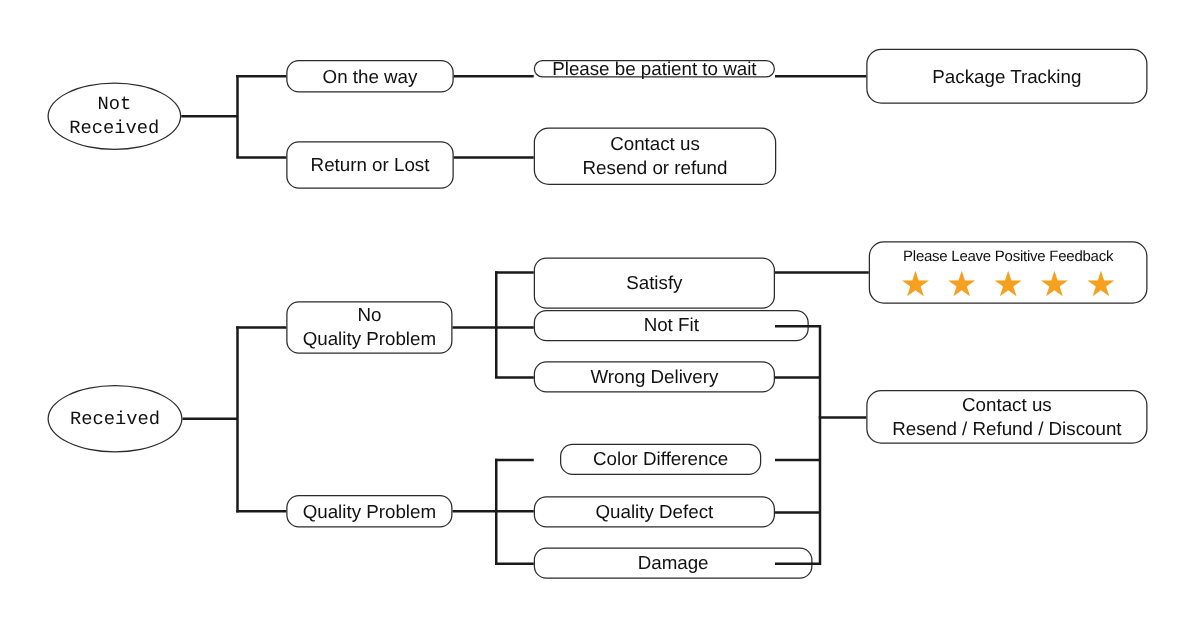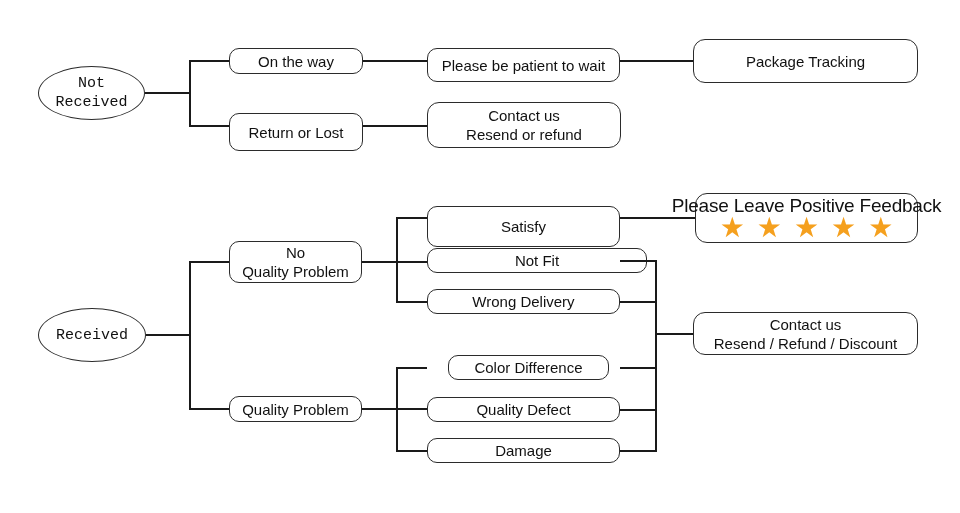--- a/index.html
+++ b/index.html
@@ -46,41 +46,41 @@
     justify-content: center;
     margin-top: 1px;
     line-height: 24px;
   }
   .star {
     color: #F5A01E;
     font-size: 28px;
     margin: 0 6px;
     font-family: "DejaVu Sans", sans-serif;
   }
-  .feedback-label { font-size: 19px; letter-spacing: -0.2px; }
+  .feedback-label { font-size: 12px; letter-spacing: -0.2px; }
 </style>
 </head>
 <body>
 
 <div class="canvas">
 
   <div class="node ellipse" style="left:38px;top:66px;width:107px;height:54px">
     <span>Not</span>
     <span>Received</span>
   </div>
 
   <div class="node ellipse" style="left:38px;top:308px;width:108px;height:54px">
     <span>Received</span>
   </div>
 
   <div class="node rbox" style="left:229px;top:48px;width:134px;height:26px">
     <span>On the way</span>
   </div>
 
-  <div class="node rbox" style="left:427px;top:48px;width:193px;height:34px">
+  <div class="node rbox" style="left:427px;top:48px;width:193px;height:14px">
     <span>Please be patient to wait</span>
   </div>
 
   <div class="node rbox-lg node" style="left:693px;top:39px;width:225px;height:44px">
     <span>Package Tracking</span>
   </div>
 
   <div class="node rbox" style="left:229px;top:113px;width:134px;height:38px">
     <span>Return or Lost</span>
   </div>
@@ -123,21 +123,21 @@
   </div>
 
   <div class="node rbox" style="left:448px;top:355px;width:161px;height:25px">
     <span>Color Difference</span>
   </div>
 
   <div class="node rbox" style="left:427px;top:397px;width:193px;height:25px">
     <span>Quality Defect</span>
   </div>
 
-  <div class="node rbox" style="left:427px;top:438px;width:193px;height:25px">
+  <div class="node rbox" style="left:427px;top:438px;width:223px;height:25px">
     <span>Damage</span>
   </div>
 
   <div class="node rbox-lg node" style="left:693px;top:312px;width:225px;height:43px">
     <span>Contact us</span>
     <span>Resend / Refund / Discount</span>
   </div>
 
   <div class="hline" style="left:145px;top:92px;width:45px"></div>
   <div class="vline" style="left:189px;top:60px;height:66px"></div>

